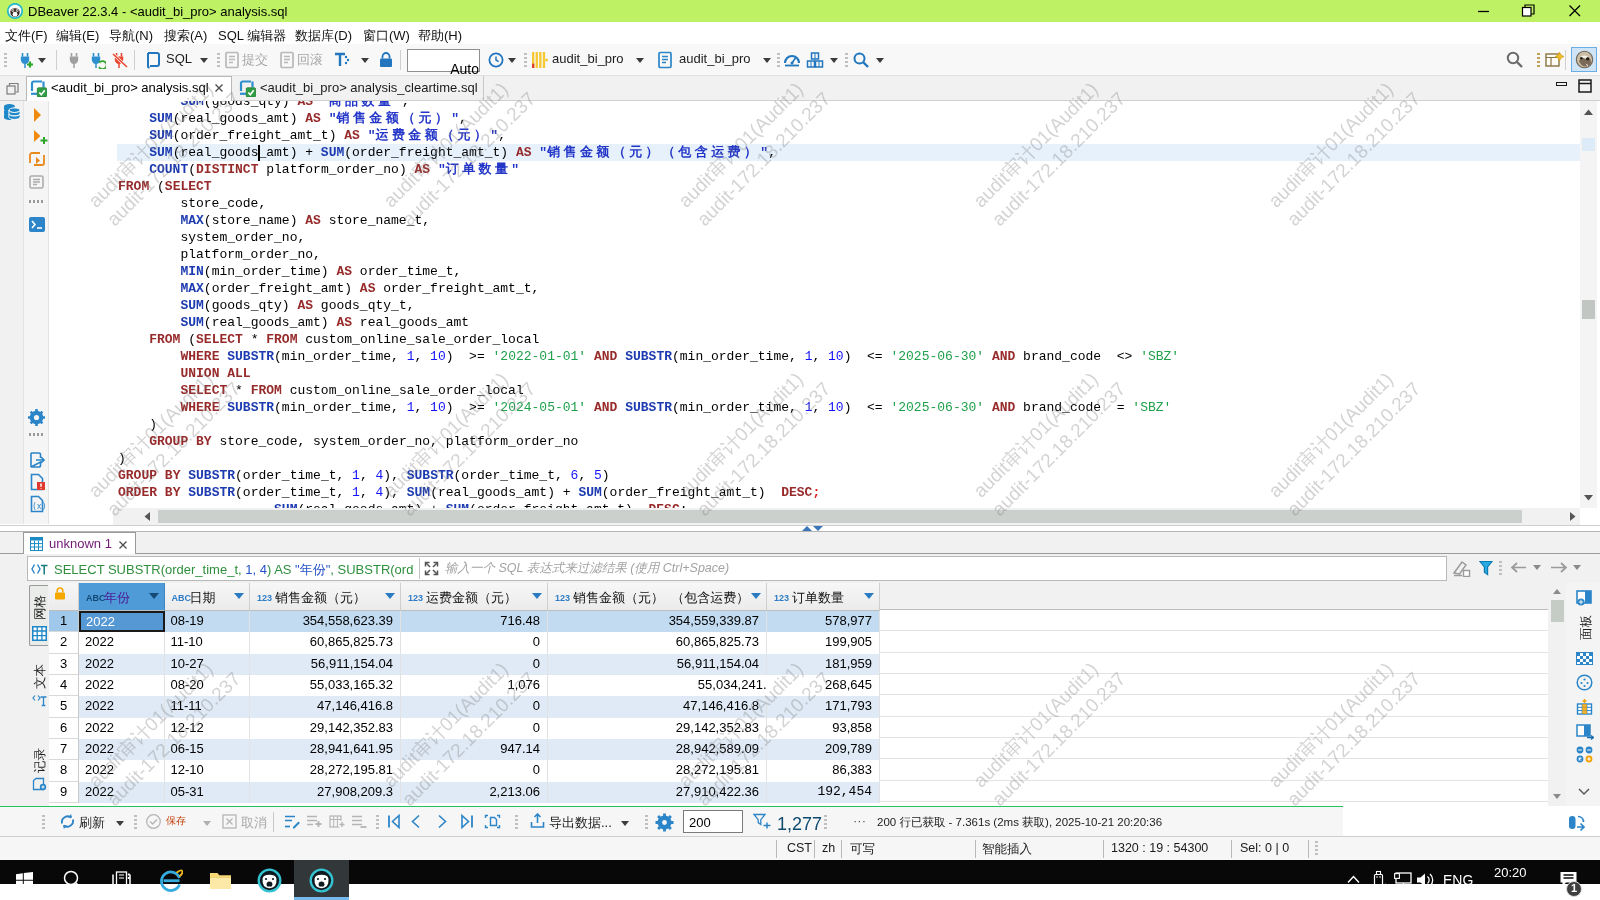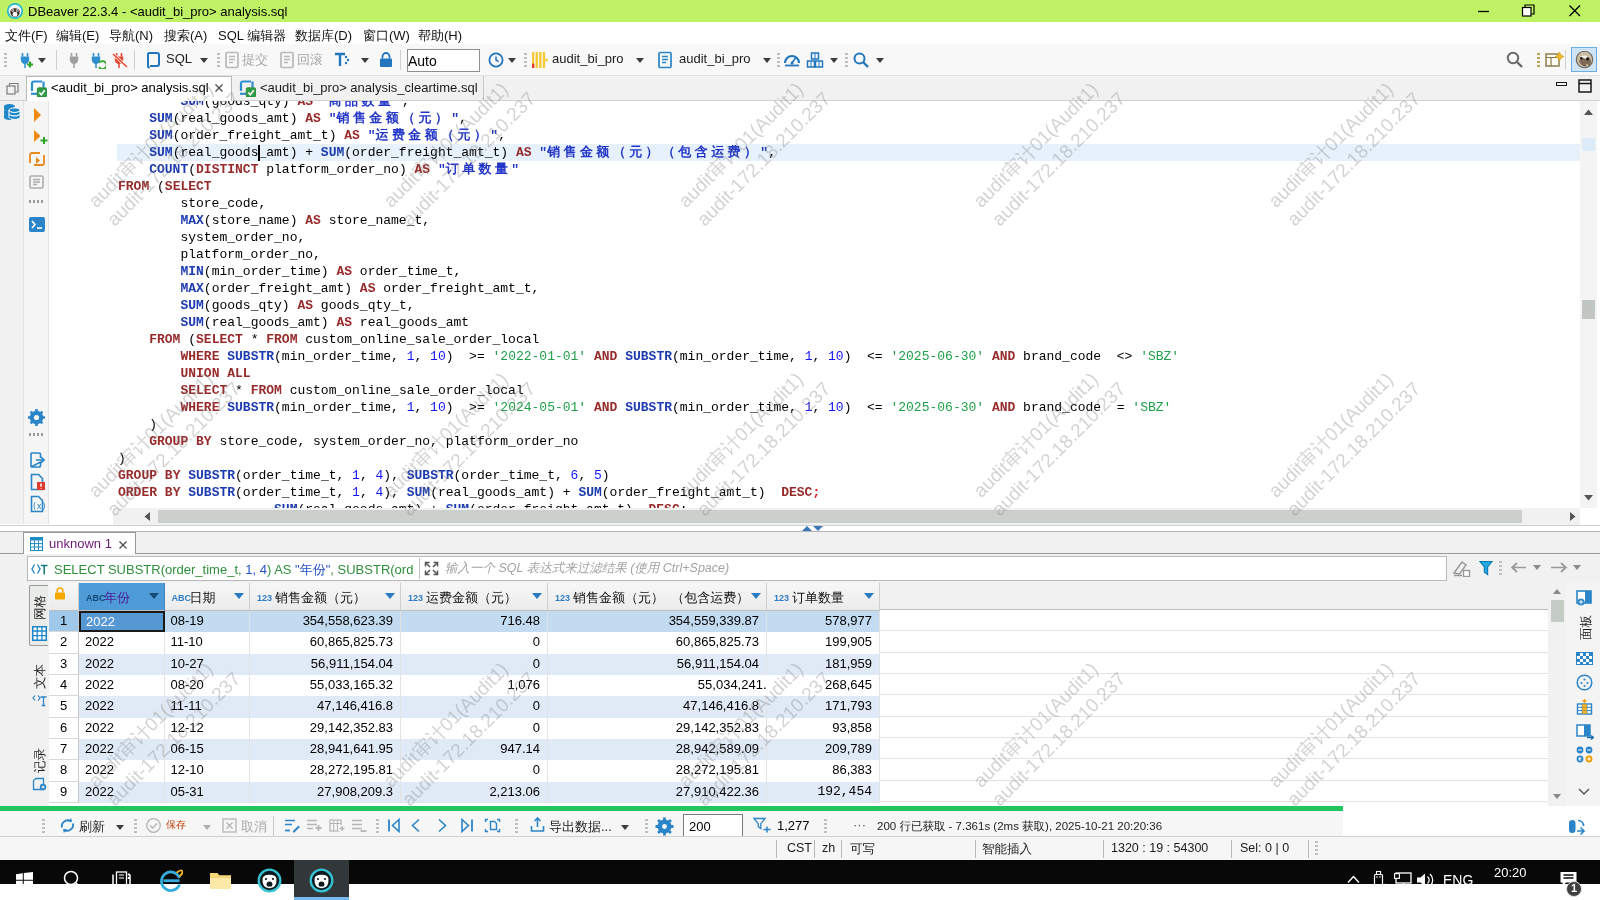--- a/index.html
+++ b/index.html
@@ -112,21 +112,21 @@
       <circle cx="13" cy="6" r="1.2" fill="#2176bd"></circle>
       <circle cx="15" cy="9" r="1.2" fill="#2176bd"></circle>
       <circle cx="13" cy="12" r="1.2" fill="#2176bd"></circle>
     </svg>
     <div class="dd" style="left:361px"></div>
     <svg class="ab" style="left:378px;top:7px" width="16" height="18" viewBox="0 0 16 18">
       <rect x="2" y="7.5" width="12" height="8.5" rx="1" fill="#2176bd"></rect>
       <path d="M4.5 7.5V5.5a3.5 3.5 0 0 1 7 0v2" fill="none" stroke="#2176bd" stroke-width="1.8"></path>
     </svg>
     <div class="vsep" style="left:400px"></div>
-    <div class="ab" style="left:407px;top:5px;width:73px;height:23px;background:#fff;border:1px solid #8f8f8f;font-size:14px;color:#000;text-align:left;padding-top:3px">Auto</div>
+    <div class="ab" style="left:407px;top:5px;width:73px;height:23px;background:#fff;border:1px solid #8f8f8f;font-size:14px;color:#000;text-align:right;padding-top:11px">Auto</div>
     <svg class="ab" style="left:487px;top:7px" width="18" height="18" viewBox="0 0 18 18">
       <circle cx="9" cy="9" r="6.6" fill="none" stroke="#2176bd" stroke-width="1.8"></circle>
       <path d="M9 5.5V9l2.6 1.6" fill="none" stroke="#2176bd" stroke-width="1.5"></path>
     </svg>
     <div class="dd" style="left:508px"></div>
     <div class="grip" style="left:524px"></div>
     <svg class="ab" style="left:531px;top:7px" width="17" height="18" viewBox="0 0 17 18">
       <rect x="1" y="1" width="2.3" height="16" fill="#f6c832"></rect>
       <rect x="4.6" y="1" width="2.3" height="16" fill="#f6c832"></rect>
       <rect x="8.2" y="1" width="2.3" height="16" fill="#f6c832"></rect>
@@ -557,21 +557,21 @@
     </g>
     <g fill="#f0a000">
       <circle cx="13" cy="13" r="3.4"></circle>
     </g>
     <path d="M2.2 4h3.6M11.2 4h3.6M13 11.2v3.6M11.2 13h3.6" stroke="#fff" stroke-width="1.2"></path>
     <path d="M2.7 11.7l2.6 2.6M5.3 11.7l-2.6 2.6" stroke="#fff" stroke-width="1.2"></path>
   </svg>
 <svg class="ab" style="left:1578px;top:788px" width="12" height="8">
     <path d="M1 1l5 5 5-5" fill="none" stroke="#5a5a5a" stroke-width="1.5"></path>
   </svg>
-<div class="ab" style="left:0;top:806px;width:1343px;height:30px;background:#f6f6f6;border-top:5px solid #22c55e">
+<div class="ab" style="left:0;top:806px;width:1343px;height:30px;background:#f6f6f6;border-top:1px solid #22c55e">
     <div class="grip" style="left:42px;top:8px"></div>
     <svg class="ab" style="left:59px;top:6px" width="17" height="17" viewBox="0 0 17 17">
       <path d="M3 10.5a6 6 0 0 1 9.5-6M14 6.5a6 6 0 0 1-9.5 6" fill="none" stroke="#2b85c8" stroke-width="1.9"></path>
       <path d="M12.2 1l.5 3.8L9 4.5z" fill="#2b85c8"></path>
       <path d="M4.8 16l-.5-3.8 3.7.3z" fill="#2b85c8"></path>
     </svg>
     <span class="ab" style="left:79px;top:7px;font-size:13px;color:#1c1c1c;white-space:nowrap">刷新</span>
     <div class="dd" style="left:116px"></div>
     <div class="grip" style="left:134px;top:8px"></div>
     <svg class="ab" style="left:146px;top:7px" width="15" height="15" viewBox="0 0 15 15">
@@ -637,21 +637,21 @@
       <circle cx="9.5" cy="9.5" r="2.4" fill="#f6f6f6"></circle>
       <g stroke="#2b85c8" stroke-width="2.8">
         <path d="M9.5 0.5v4M9.5 14.5v4M0.5 9.5h4M14.5 9.5h4M3.1 3.1l2.9 2.9M13 13l2.9 2.9M3.1 15.9L6 13M13 6l2.9-2.9"></path>
       </g>
     </svg>
     <div class="ab" style="left:683px;top:3px;width:60px;height:23px;background:#fff;border:1px solid #7a7a7a;font-size:13px;color:#000;padding:4px 0 0 5px">200</div>
     <svg class="ab" style="left:753px;top:6px" width="18" height="17" viewBox="0 0 18 17">
       <path d="M1 1.5h11L7.8 6.7v4.8L5.2 9.6V6.7z" fill="none" stroke="#2b85c8" stroke-width="1.3"></path>
       <path d="M10.5 12.5h7M14 9.5v6" stroke="#2b85c8" stroke-width="1.5"></path>
     </svg>
-    <span class="ab" style="left:777px;top:7px;font-size:13px;color:#000000;white-space:nowrap">1,277</span>
+    <span class="ab" style="left:777px;top:7px;font-size:18px;color:#0c4a6e;white-space:nowrap">1,277</span>
     <div class="grip" style="left:824px;top:8px"></div>
     <span class="ab" style="left:853px;top:6px;font-size:13px;color:#555">···</span>
     <span class="ab" style="left:877px;top:8px;font-size:11.5px;color:#1c1c1c;white-space:nowrap">200 行已获取 - 7.361s (2ms 获取), 2025-10-21 20:20:36</span>
     <svg class="ab" style="left:1568px;top:5px" width="19" height="20" viewBox="0 0 19 20">
       <rect x="1" y="4" width="6.5" height="13" rx="3.2" fill="#2b85c8"></rect>
       <path d="M9 15h6.5M12.5 11.5l3.5 3.5-3.5 3.5" fill="none" stroke="#2b85c8" stroke-width="1.7"></path>
       <path d="M10 4.5c3.2 0 5.5 2.2 5.5 5.5" fill="none" stroke="#2b85c8" stroke-width="1.7"></path>
     </svg>
   </div>
 <div class="ab" style="left:0;top:836px;width:1600px;height:24px;background:#f6f6f6;border-top:1px solid #cfcfcf;font-size:12.5px;color:#1a1a1a">

